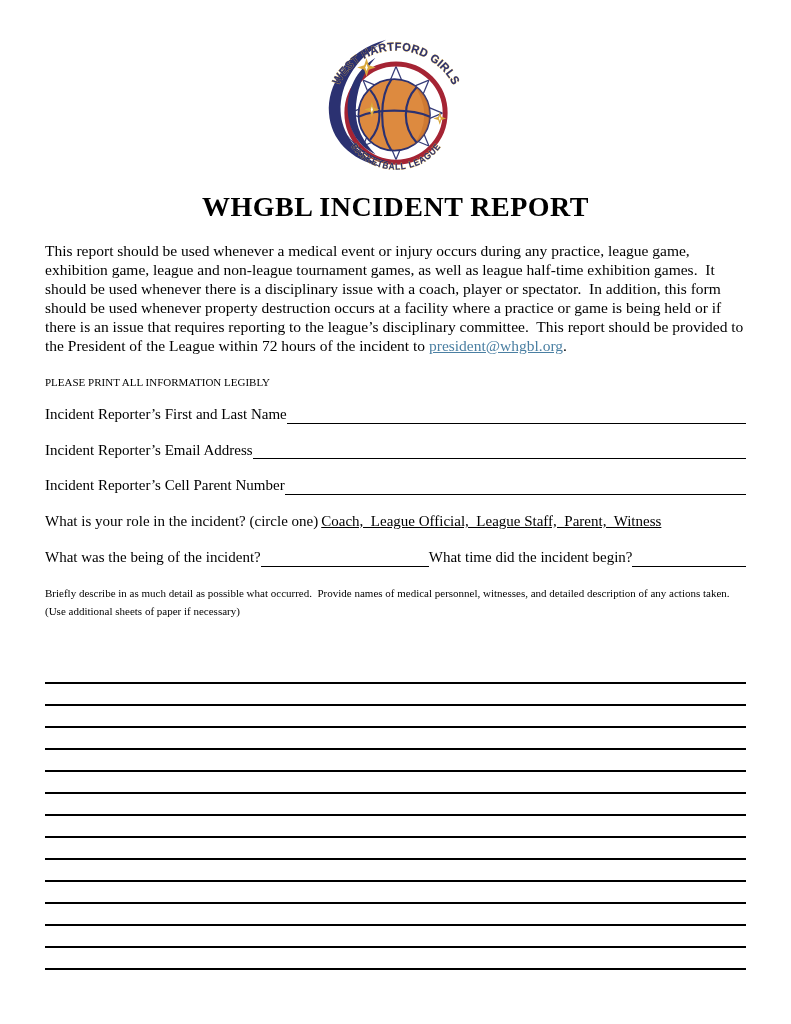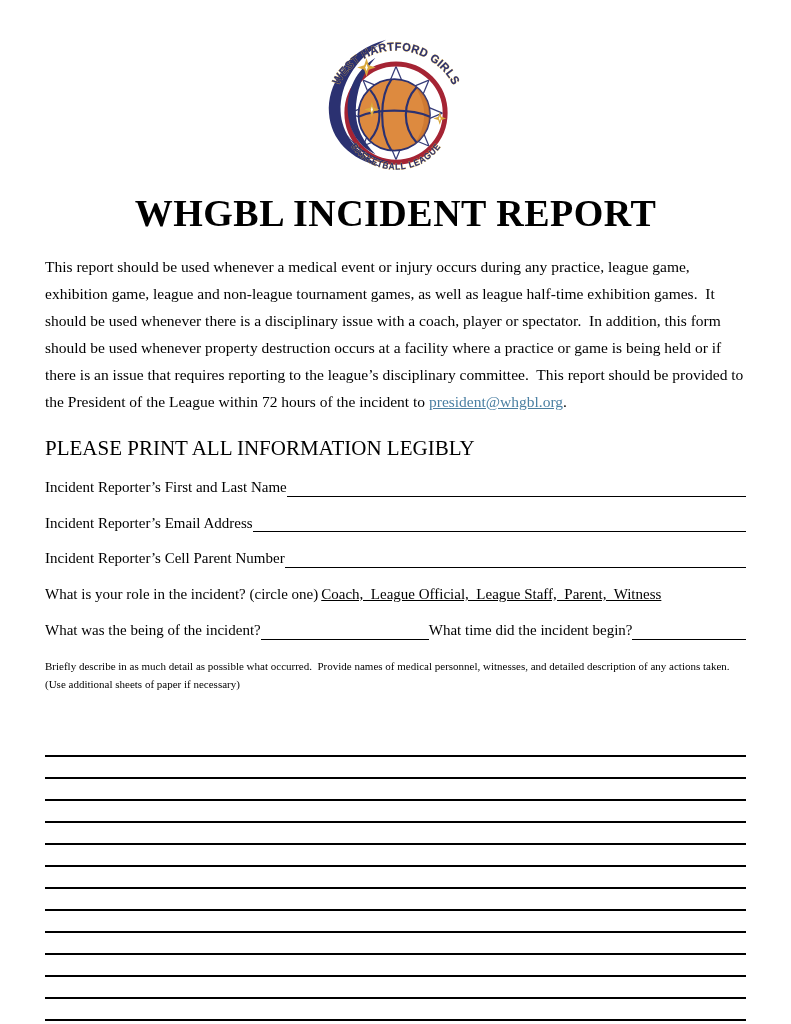--- a/index.html
+++ b/index.html
@@ -28,34 +28,34 @@
   .logo .arc-text{
     font-family:"Liberation Sans","DejaVu Sans",sans-serif;
     font-weight:bold;fill:var(--navy);
     stroke:var(--gold);stroke-width:.55;paint-order:stroke;
   }
   .arc-top{font-size:13px;letter-spacing:.5px;}
   .arc-bot{font-size:10.5px;letter-spacing:1px;}
   h1.title{
     margin:10px 0 0 0;
     text-align:center;
-    font-size:38px;
+    font-size:28px;
     font-weight:bold;
     letter-spacing:.5px;
   }
   .intro{
     margin:18px 0 0 0;
     font-size:15.5px;
-    line-height:27px;
+    line-height:19px;
     white-space:pre-wrap;
   }
   .email-link{color:var(--link);text-decoration:underline;cursor:pointer;}
   .instructions{
     margin:21px 0 0 0;
-    font-size:21px;
+    font-size:11px;
     white-space:pre;
   }
   .field-row{
     display:flex;
     align-items:flex-end;
     margin:17px 0 0 0;
     font-size:15px;
     line-height:18.7px;
   }
   .flabel{white-space:pre;}

